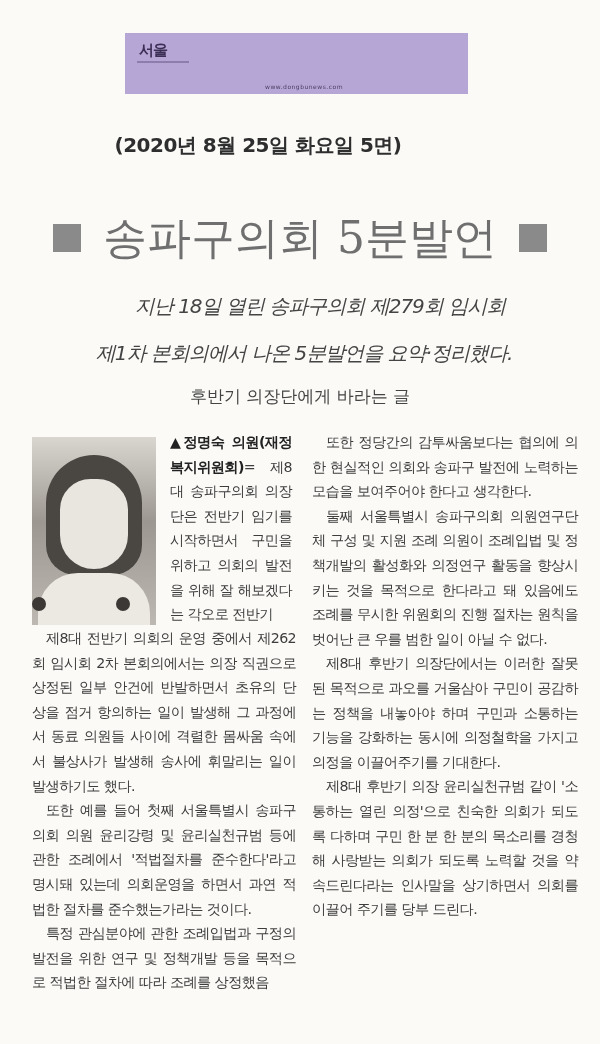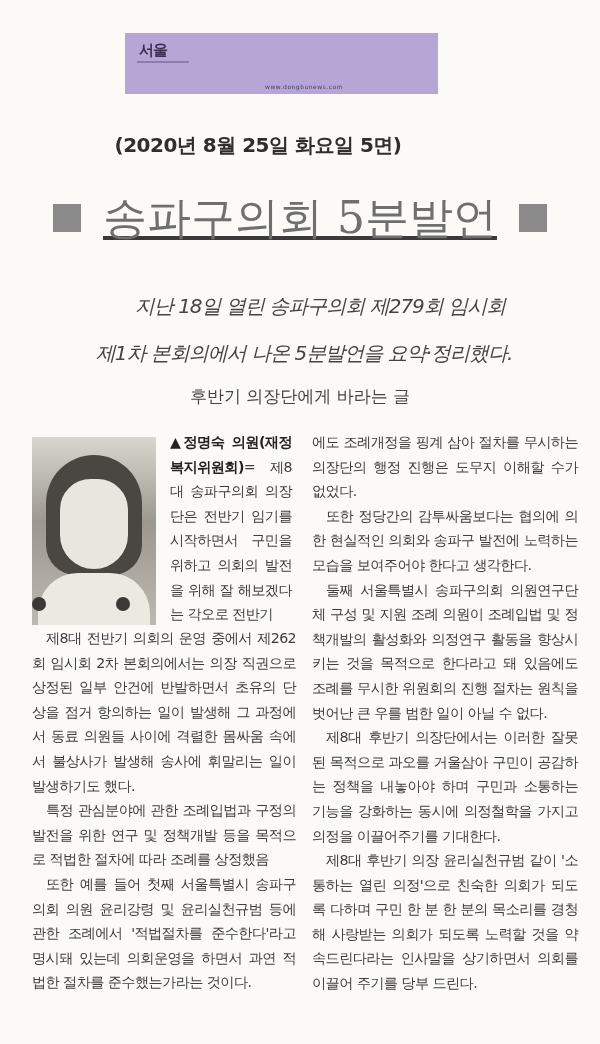--- a/index.html
+++ b/index.html
@@ -6,20 +6,21 @@
     body {
       width: 600px; height: 1044px; overflow: hidden;
       background: #fbfaf7;
       font-family: "DejaVu Sans", sans-serif;
       color: #3a3a3a;
       position: relative;
     }
     .masthead {
       position: absolute; left: 125px; top: 33px; width: 313px; height: 61px;
       background: #b6a6d6;
+      padding-left: 30px;
     }
     .masthead .seoul {
       position: absolute; left: 14px; top: 8px;
       font-size: 15px; font-weight: bold; color: #3c2f55; letter-spacing: -1px;
     }
     .masthead .seoul-sub {
       position: absolute; left: 12px; top: 28px; width: 52px; height: 2px;
       background: #6a5b8a; opacity: .55;
     }
     .masthead .title {
@@ -30,22 +31,22 @@
     }
     .masthead .url {
       position: absolute; left: 140px; top: 50px;
       font-size: 6px; color: #4a3f63; letter-spacing: .5px;
     }
     .dateline {
       position: absolute; left: 0; top: 132px; width: 516px; text-align: center;
       font-size: 20px; font-weight: bold; color: #2e2e2e; letter-spacing: -0.5px;
     }
     .headline {
-      position: absolute; left: 0; top: 188px; width: 600px; height: 60px;
-      display: flex; align-items: center; justify-content: center; text-decoration: underline;
+      position: absolute; left: 0; top: 208px; width: 600px; height: 60px;
+      display: flex; align-items: center; justify-content: center;
     }
     .headline .sq {
       width: 28px; height: 28px; background: #8a8a8a; margin: 0 22px;
     }
     .headline .text {
       font-family: "DejaVu Serif", serif; font-size: 44px; color: #6f6f6f;
       letter-spacing: 0px;
     }
     .lead {
       position: absolute; left: 0; width: 600px; text-align: center;
@@ -119,23 +120,22 @@
   <div class="mic-l"></div>
   <div class="mic-r"></div>
 </div>
 
 <div class="col left-top">
   <p><span class="byline">▲정명숙 의원(재정복지위원회)</span><span>= 제8대 송파구의회 의장단은 전반기 임기를 시작하면서 구민을 위하고 의회의 발전을 위해 잘 해보겠다는 각오로 전반기</span></p>
 </div>
 
 <div class="col left-bottom">
   <p class="indent">제8대 전반기 의회의 운영 중에서 제262회 임시회 2차 본회의에서는 의장 직권으로 상정된 일부 안건에 반발하면서 초유의 단상을 점거 항의하는 일이 발생해 그 과정에서 동료 의원들 사이에 격렬한 몸싸움 속에서 불상사가 발생해 송사에 휘말리는 일이 발생하기도 했다.</p>
+  <p class="indent">또한 예를 들어 첫째 서울특별시 송파구의회 의원 윤리강령 및 윤리실천규범 등에 관한 조례에서 '적법절차를 준수한다'라고 명시돼 있는데 의회운영을 하면서 과연 적법한 절차를 준수했는가라는 것이다.</p>
   <p class="indent">특정 관심분야에 관한 조례입법과 구정의 발전을 위한 연구 및 정책개발 등을 목적으로 적법한 절차에 따라 조례를 상정했음</p>
-  <p class="indent">또한 예를 들어 첫째 서울특별시 송파구의회 의원 윤리강령 및 윤리실천규범 등에 관한 조례에서 '적법절차를 준수한다'라고 명시돼 있는데 의회운영을 하면서 과연 적법한 절차를 준수했는가라는 것이다.</p>
 </div>
 
 <div class="col right">
-  <p>에도 조례개정을 핑계 삼아 절차를 무시하는 의장단의 행정 진행은 도무지 이해할 수가 없었다.</p>
   <p class="indent">또한 정당간의 감투싸움보다는 협의에 의한 현실적인 의회와 송파구 발전에 노력하는 모습을 보여주어야 한다고 생각한다.</p>
   <p class="indent">둘째 서울특별시 송파구의회 의원연구단체 구성 및 지원 조례 의원이 조례입법 및 정책개발의 활성화와 의정연구 활동을 향상시키는 것을 목적으로 한다라고 돼 있음에도 조례를 무시한 위원회의 진행 절차는 원칙을 벗어난 큰 우를 범한 일이 아닐 수 없다.</p>
   <p class="indent">제8대 후반기 의장단에서는 이러한 잘못된 목적으로 과오를 거울삼아 구민이 공감하는 정책을 내놓아야 하며 구민과 소통하는 기능을 강화하는 동시에 의정철학을 가지고 의정을 이끌어주기를 기대한다.</p>
   <p class="indent">제8대 후반기 의장 윤리실천규범 같이 '소통하는 열린 의정'으로 친숙한 의회가 되도록 다하며 구민 한 분 한 분의 목소리를 경청해 사랑받는 의회가 되도록 노력할 것을 약속드린다라는 인사말을 상기하면서 의회를 이끌어 주기를 당부 드린다.</p>
 </div>
 
 </body></html>

